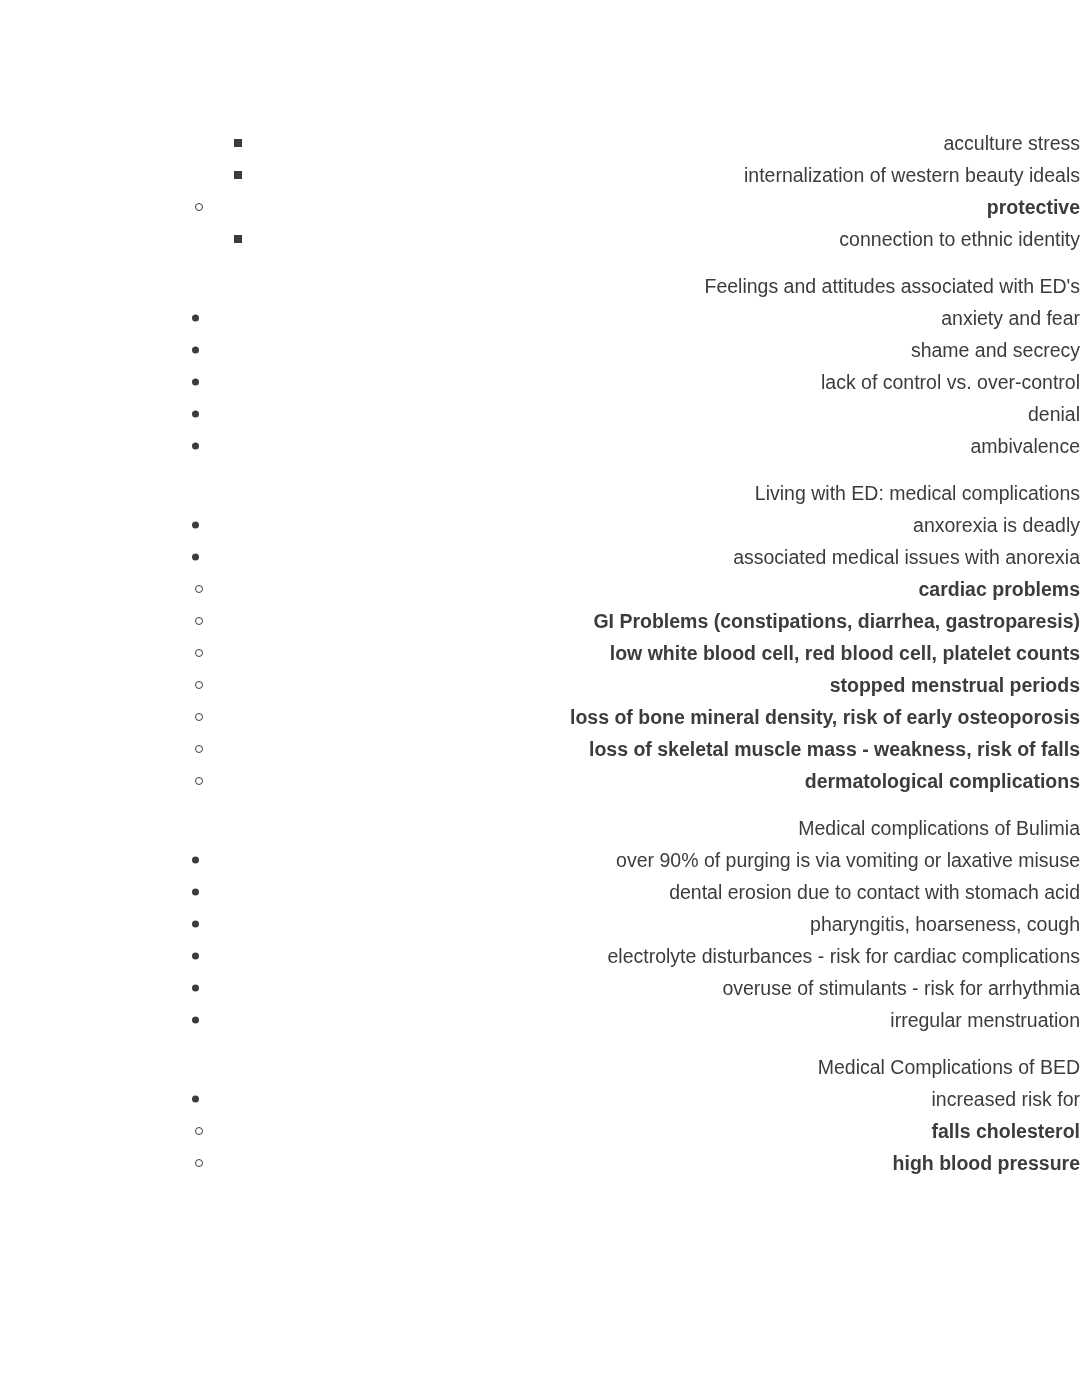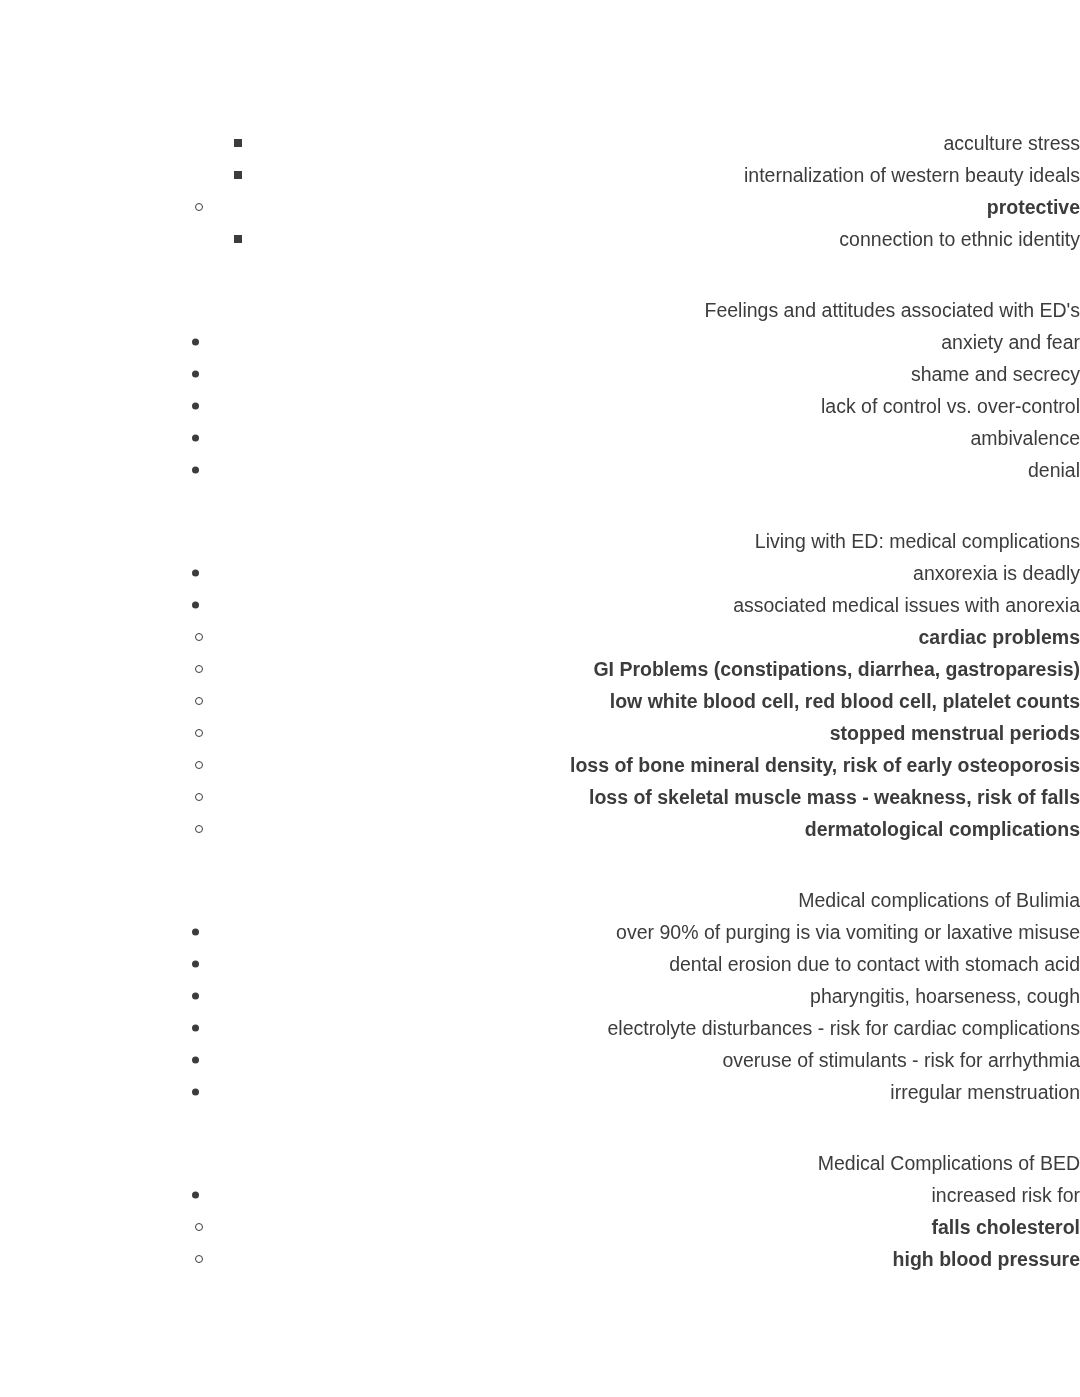--- a/index.html
+++ b/index.html
@@ -20,21 +20,21 @@
     width: 1080px;
   }
   .line {
     position: relative;
     line-height: 32px;
     height: 32px;
     white-space: nowrap;
     text-align: right;
   }
   .line.heading {
-    margin-top: 39px;
+    margin-top: 15px;
     padding-left: 94px;
   }
   .line.bullet .marker {
     position: absolute;
     top: 50%;
     transform: translateY(-50%);
     display: block;
   }
   .marker.disc {
     width: 7px;
@@ -92,25 +92,25 @@
     <div class="line bullet lvl1">
     <span class="marker disc"></span>
     <span class="text">shame and secrecy</span>
   </div>
     <div class="line bullet lvl1">
     <span class="marker disc"></span>
     <span class="text">lack of control vs. over-control</span>
   </div>
     <div class="line bullet lvl1">
     <span class="marker disc"></span>
-    <span class="text">ambivalence</span>
+    <span class="text">denial</span>
   </div>
     <div class="line bullet lvl1">
     <span class="marker disc"></span>
-    <span class="text">denial</span>
+    <span class="text">ambivalence</span>
   </div>
     <div class="line heading">
     <span class="text">Living with ED: medical complications</span>
   </div>
     <div class="line bullet lvl1">
     <span class="marker disc"></span>
     <span class="text">anxorexia is deadly</span>
   </div>
     <div class="line bullet lvl1">
     <span class="marker disc"></span>

